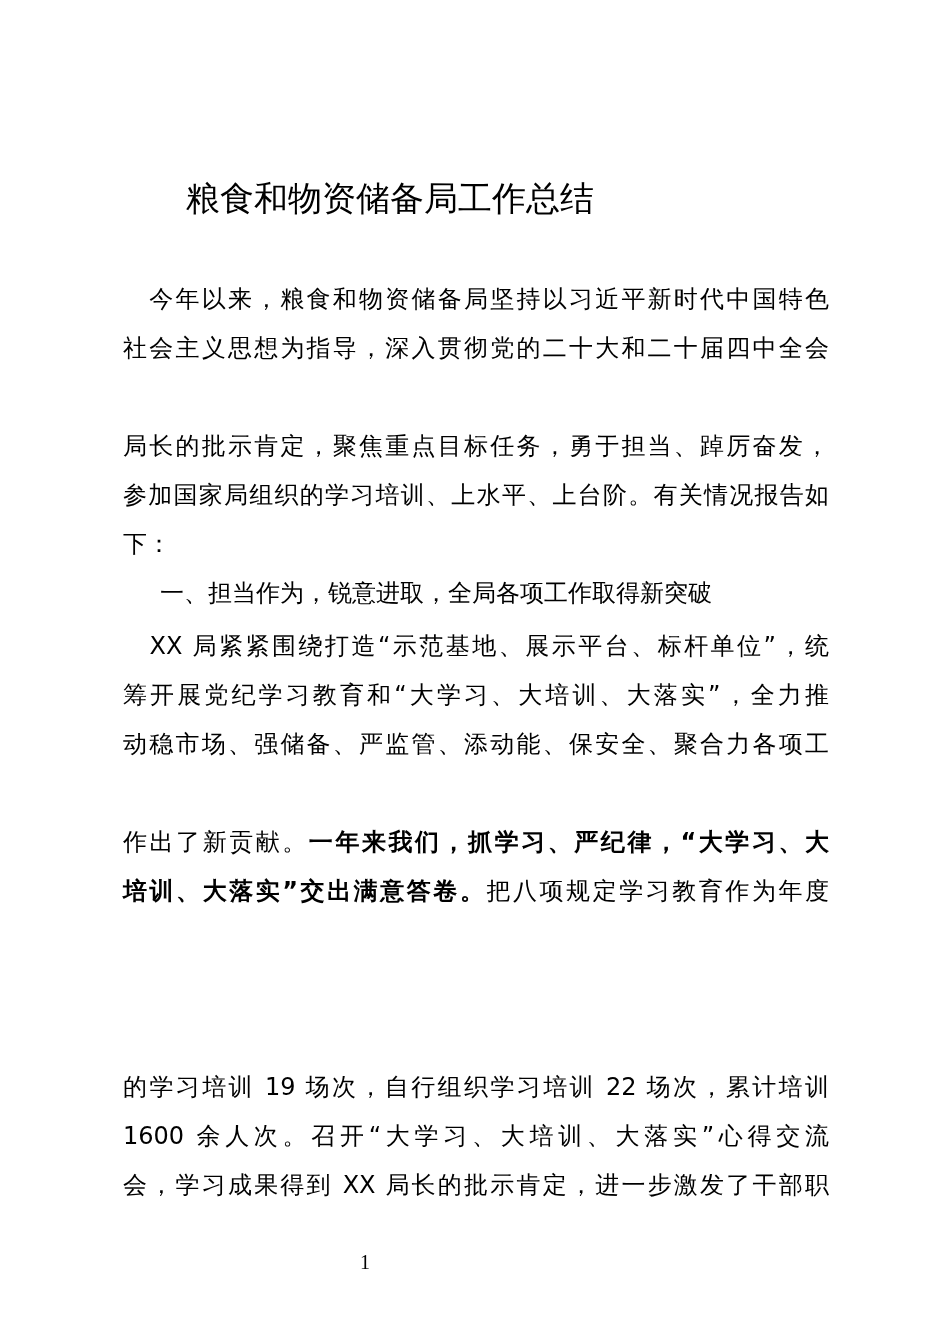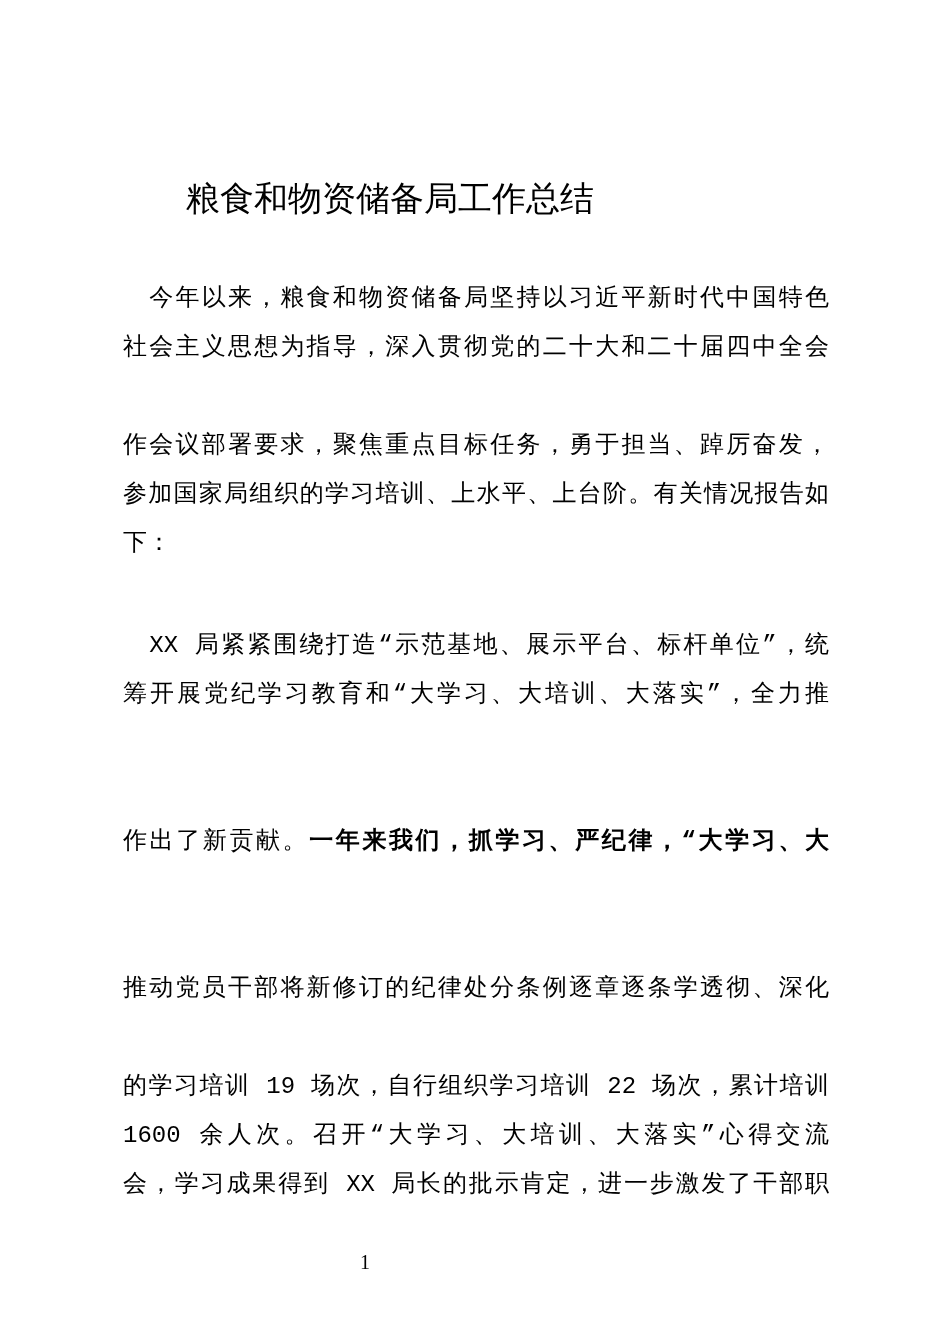--- a/index.html
+++ b/index.html
@@ -35,21 +35,20 @@
     }
     .line {
       position: absolute;
       left: 123px;
       width: 706px;
       font-size: 24px;
       line-height: 36px;
       white-space: nowrap;
       text-align: justify;
       text-align-last: justify;
-      font-family: Liberation Mono, monospace;
     }
     .line.last {
       text-align-last: left;
     }
     .line b {
       font-weight: bold;
     }
     .heading {
       position: absolute;
       left: 160px;
@@ -70,31 +69,35 @@
   </style>
 </head>
 <body>
 
 <div class="page">
 
   <h1 class="title">粮食和物资储备局工作总结</h1>
 
   <div class="line" style="top:281px">　今年以来，粮食和物资储备局坚持以习近平新时代中国特色</div>
   <div class="line" style="top:330px">社会主义思想为指导，深入贯彻党的二十大和二十届四中全会</div>
-  <div class="line" style="top:428px">作会议部署要求，聚焦重点目标任务，勇于担当、踔厉奋发，</div>
+  <div class="line" style="top:428px">局长的批示肯定，聚焦重点目标任务，勇于担当、踔厉奋发，</div>
   <div class="line" style="top:477px">参加国家局组织的学习培训、上水平、上台阶。有关情况报告如</div>
   <div class="line last" style="top:526px">下：</div>
 
+  <div class="heading" style="top:575px">一、担当作为，锐意进取，全局各项工作取得新突破</div>
 
   <div class="line" style="top:628px">　XX 局紧紧围绕打造“示范基地、展示平台、标杆单位”，统</div>
   <div class="line" style="top:677px">筹开展党纪学习教育和“大学习、大培训、大落实”，全力推</div>
+  <div class="line" style="top:726px">动稳市场、强储备、严监管、添动能、保安全、聚合力各项工</div>
 
   <div class="line" style="top:824px">
     <span>作出了新贡献。</span><b>一年来我们，抓学习、严纪律，“大学习、大</b>
   </div>
+  <div class="line" style="top:873px">
+    <b>培训、大落实”交出满意答卷。</b><span>把八项规定学习教育作为年度</span>
+  </div>
 
-  <div class="line" style="top:971px">推动党员干部将新修订的纪律处分条例逐章逐条学透彻、深化</div>
   <div class="line" style="top:1069px">的学习培训 19 场次，自行组织学习培训 22 场次，累计培训</div>
   <div class="line" style="top:1118px">1600 余人次。召开“大学习、大培训、大落实”心得交流</div>
   <div class="line" style="top:1167px">会，学习成果得到 XX 局长的批示肯定，进一步激发了干部职</div>
 
   <div class="page-number">1</div>
 </div>
 
 </body></html>

